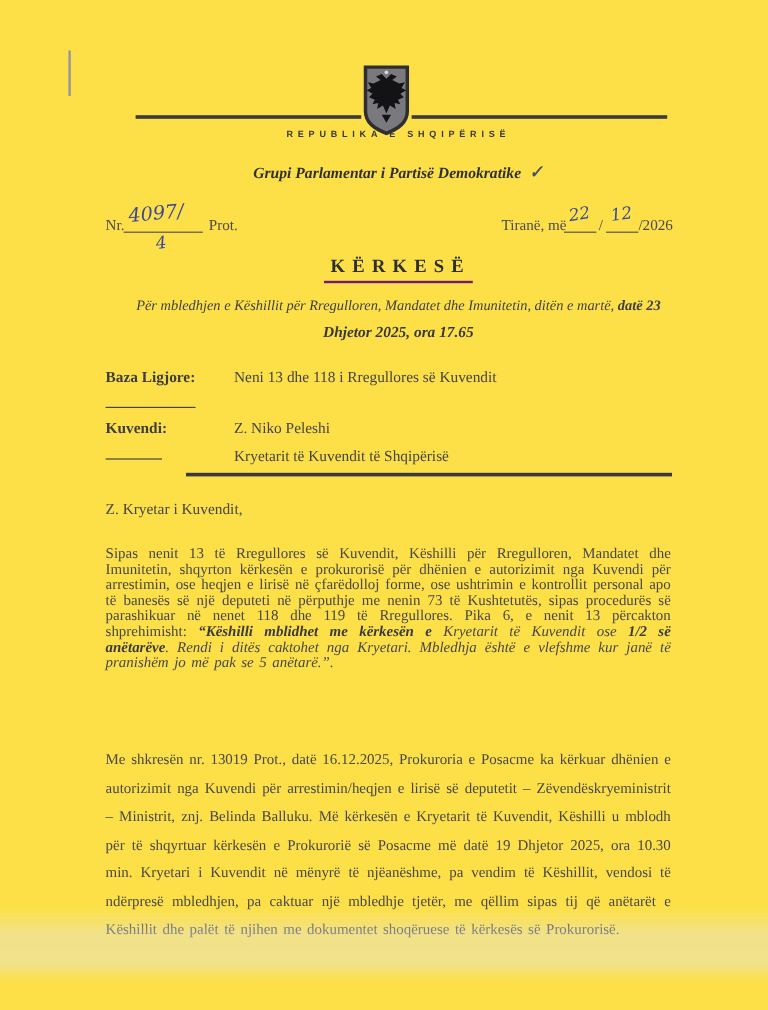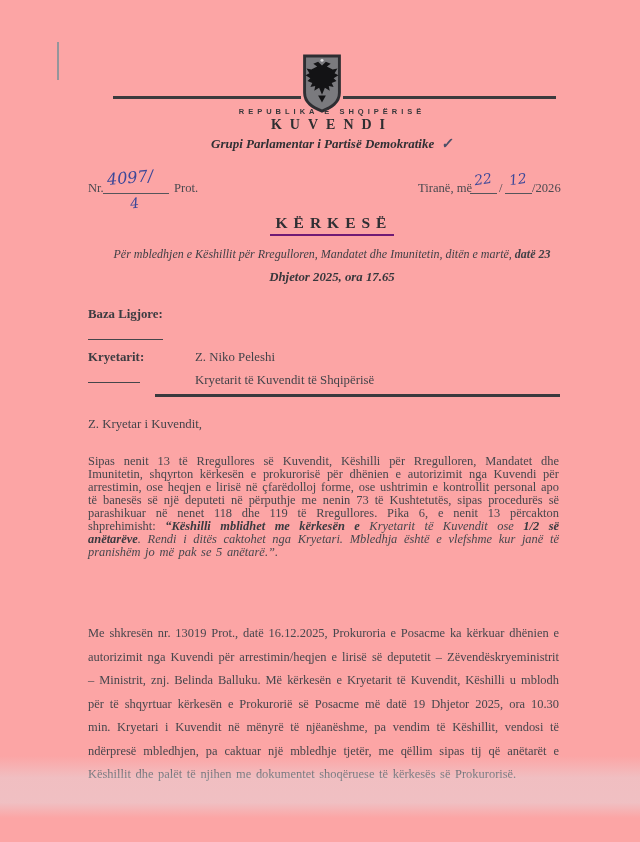--- a/index.html
+++ b/index.html
@@ -1,19 +1,19 @@
 <!DOCTYPE html>
 <html><head>
 <meta charset="utf-8">
 <style>
   html,body { margin:0; padding:0; }
   body { background:#ffffff; }
   .page {
     position:relative; width:640px; height:842px; margin:0 auto;
-    background:#fca5a5; overflow:hidden;
+    background:#fde047; overflow:hidden;
     font-family:"Liberation Serif", serif; color:#45454b;
   }
   .abs { position:absolute; }
   .centered { left:62px; width:540px; text-align:center; }
 
   
   .tick-mark { left:57px; top:42px; width:2px; height:38px; background:#95959b; }
   .scan-band { left:0; top:756px; width:640px; height:62px;
     background:linear-gradient(180deg, rgba(223,228,235,0) 0%, rgba(223,228,235,0.40) 35%, rgba(223,228,235,0.42) 75%, rgba(255,255,255,0) 100%); }
 
@@ -74,21 +74,20 @@
   <div class="abs rule rule-right"></div>
 
   <svg class="abs emblem" viewBox="0 0 42 62" xmlns="http://www.w3.org/2000/svg">
     <path d="M3 2 H39 V40 C39 50 31 55 21 59 C11 55 3 50 3 40 Z" fill="#7a7a7e" stroke="#2e2e32" stroke-width="3"></path>
     <path d="M21 12 L17 8 L12 10 L16 13 L10 16 L5 15 L8 20 L4 22 L9 25 L6 28 L11 30 L9 34 L14 33 L13 38 L18 35 L21 42 L24 35 L29 38 L28 33 L33 34 L31 30 L36 28 L33 25 L38 22 L34 20 L37 15 L32 16 L26 13 L30 10 L25 8 Z" fill="#131315"></path>
     <path d="M17 43 L25 43 L21 50 Z" fill="#131315"></path>
     <circle cx="21" cy="6.5" r="1.6" fill="#d8d8da"></circle>
   </svg>
 
   <div class="abs centered republic">REPUBLIKA E SHQIPËRISË</div>
-  <div class="abs centered kuvendi">KUVENDI</div>
   <div class="abs centered group-line">
     <span>Grupi Parlamentar i Partisë Demokratike</span><span class="group-check">✓</span>
   </div>
 
   <div class="abs proto-label" style="left:88px">Nr.</div>
   <div class="abs u-line nr-underline"></div>
   <div class="abs hw hw-nr">4097/</div>
   <div class="abs hw hw-nr-den">4</div>
   <div class="abs proto-label" style="left:174px">Prot.</div>
 
@@ -104,23 +103,24 @@
     <span>KËRKESË</span>
   </div>
   <div class="abs centered subject-1">
     <span>Për mbledhjen e Këshillit për Rregulloren, Mandatet dhe Imunitetin, ditën e martë, </span><span class="bold-it">datë 23</span>
   </div>
   <div class="abs centered subject-2">Dhjetor 2025, ora 17.65</div>
 
   <div class="abs field-label row-baza">
     <span class="lbl">Baza Ligjore:</span>
   </div>
+  <div class="abs field-value row-baza">Neni 13 dhe 118 i Rregullores së Kuvendit</div>
 
   <div class="abs field-label row-drejtuar">
-    <span class="lbl">Kryetarit</span><span>:</span>
+    <span class="lbl">Kuvendi</span><span>:</span>
   </div>
   <div class="abs field-value row-drejtuar">Z. Niko Peleshi</div>
   <div class="abs field-value row-drejtuar-2">Kryetarit të Kuvendit të Shqipërisë</div>
 
   <div class="abs rule-2"></div>
 
   <div class="abs salutation">Z. Kryetar i Kuvendit,</div>
 
   <div class="abs para para-1">
     <span>Sipas nenit 13 të Rregullores së Kuvendit, Këshilli për Rregulloren, Mandatet dhe Imunitetin, shqyrton kërkesën e prokurorisë për dhënien e autorizimit nga Kuvendi për arrestimin, ose heqjen e lirisë në çfarëdolloj forme, ose ushtrimin e kontrollit personal apo të banesës së një deputeti në përputhje me nenin 73 të Kushtetutës, sipas procedurës së parashikuar në nenet 118 dhe 119 të Rregullores. Pika 6, e nenit 13 përcakton shprehimisht: </span><span class="q-bold-it">“Këshilli mblidhet me kërkesën e </span><span class="q-it">Kryetarit të Kuvendit ose </span><span class="q-bold-it">1/2 së anëtarëve</span><span class="q-it">. Rendi i ditës caktohet nga Kryetari. Mbledhja është e vlefshme kur janë të pranishëm jo më pak se 5 anëtarë.”.</span>

